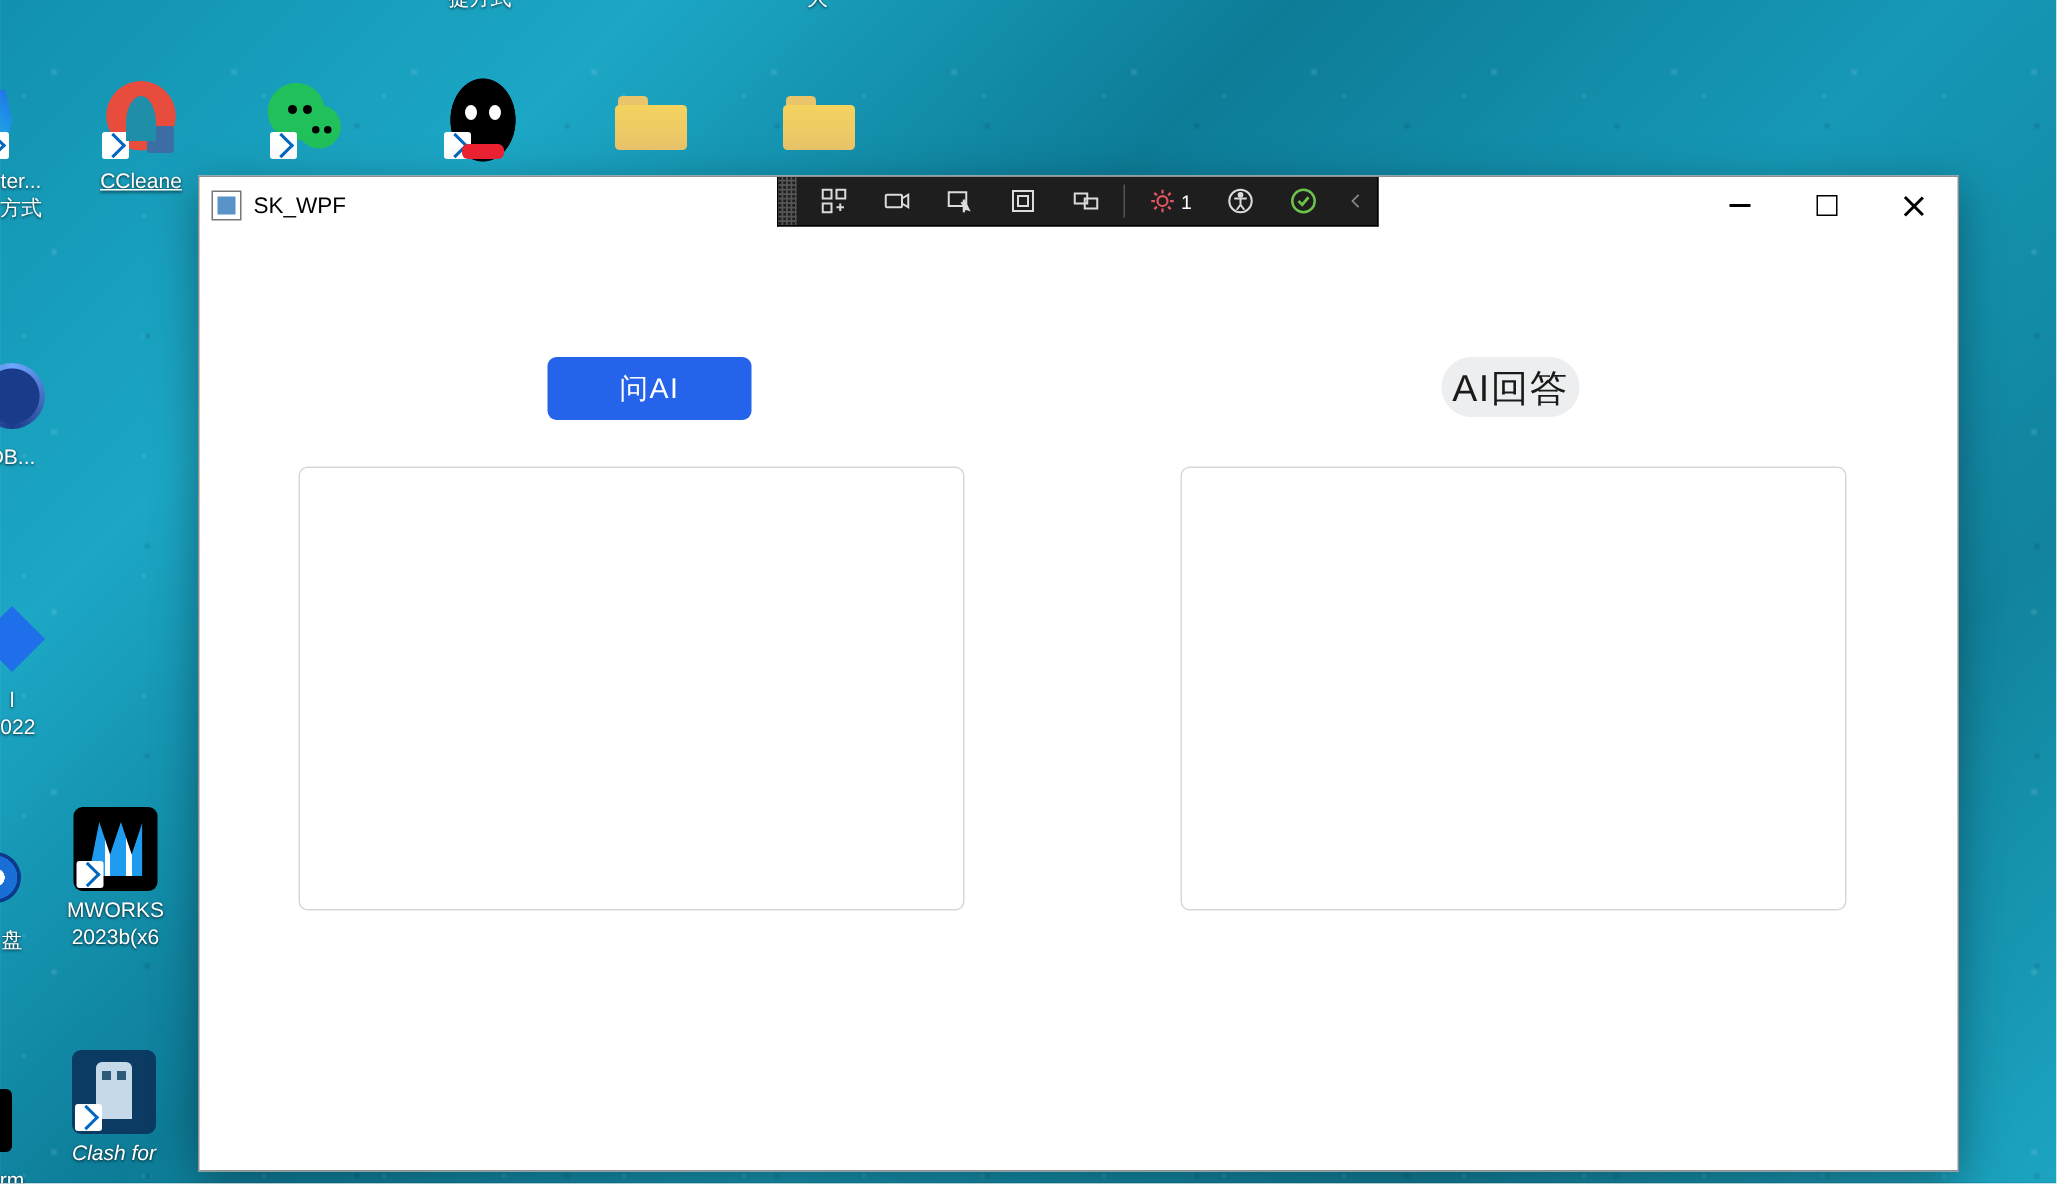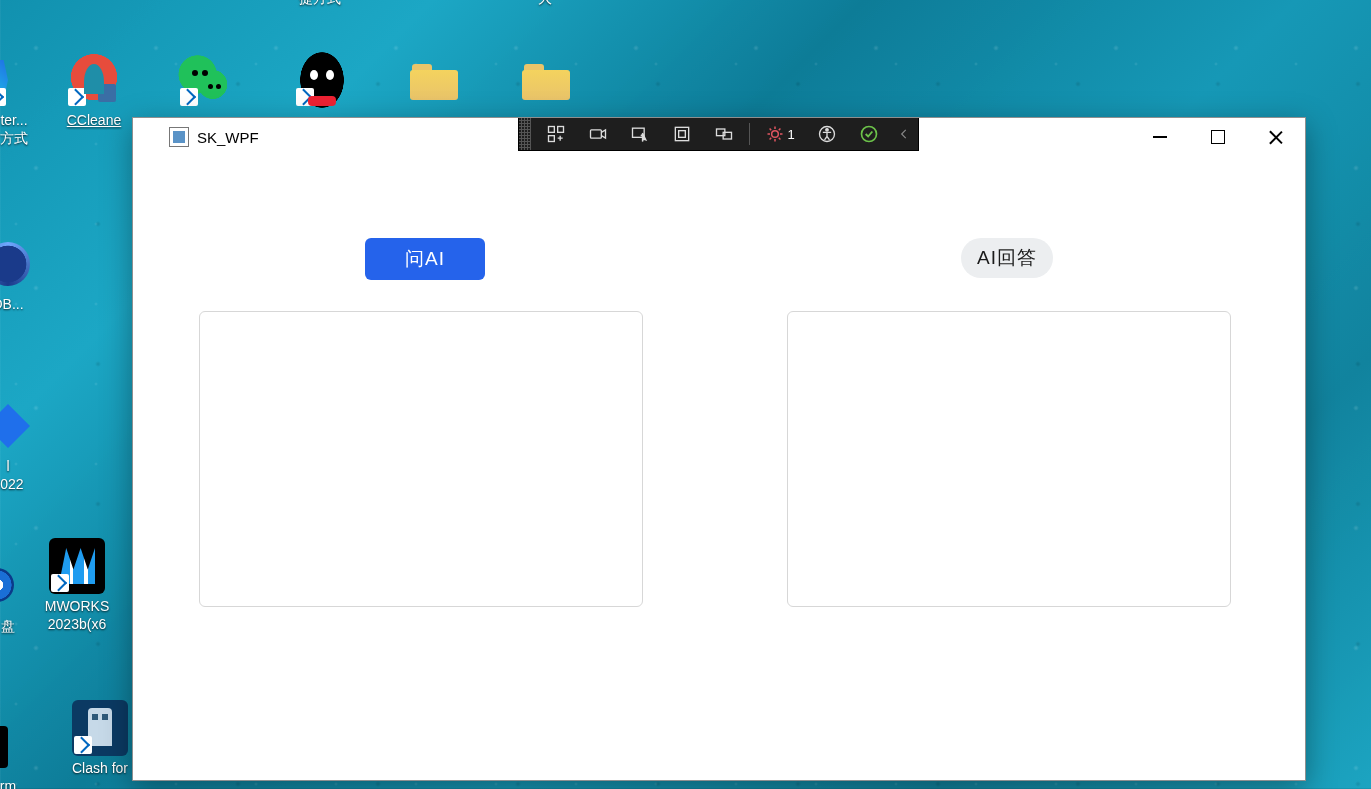--- a/index.html
+++ b/index.html
@@ -74,21 +74,21 @@
 
   
   .toptxt { position:absolute; top:-10px; color:#fff; font-size:14px; text-shadow:0 1px 2px rgba(0,0,0,.8); text-align:center; width:80px; }
 
   
   .appwin {
     position:absolute; left:132px; top:117px; width:1172px; height:662px;
     background:#fff; border:1px solid #8f8f8f; box-shadow:0 8px 28px rgba(0,0,0,.35);
   }
   .titlebar {
-    height:38px; display:flex; align-items:center; padding:0 6px 0 8px; position:relative;margin-left:28px;
+    height:38px; display:flex; align-items:center; padding:0 6px 0 8px; position:relative;
   }
   .titlebar .appicon {
     width:18px; height:18px; border:1px solid #777; margin-right:8px; position:relative;
     background:linear-gradient(#fff,#fff);
   }
   .titlebar .appicon::after{content:"";position:absolute;inset:3px;background:#5a93c7;}
   .titlebar .title { font-size:15px; color:#000; }
   .winbtns { position:absolute; right:0; top:0; display:flex; height:38px; }
   .winbtn { width:58px; display:flex; align-items:center; justify-content:center; color:#000; }
   .winbtn .l-min { width:14px; height:1.5px; background:currentColor; }
@@ -113,28 +113,28 @@
   .dbg-coll { width:28px; display:flex; align-items:center;justify-content:center;color:#888;}
   .dbg-coll svg{width:14px;height:14px;}
 
   
   .appbody { position:absolute; left:0; right:0; top:38px; bottom:0; }
   .col { position:absolute; top:0; bottom:0; }
   .col.left { left:52px; width:520px; }
   .col.right { left:640px; width:520px; }
 
   .btn-primary {
-    position:absolute; left:180px; top:82px; width:120px; height:42px;
+    position:absolute; left:180px; top:82px; width:136px; height:42px;
     background:#2563eb; color:#fff; font-size:19px; font-weight:400;
     border:none; border-radius:6px; display:flex; align-items:center; justify-content:center;
     letter-spacing:1px;
   }
   .btn-pill {
     position:absolute; left:188px; top:82px; width:92px; height:40px;
-    background:#eceef0; color:#1a1a1a; font-size:19px; font-weight:400;
+    background:#eceef0; color:#1a1a1a; font-size:25px; font-weight:400;
     border:none; border-radius:20px; display:flex; align-items:center; justify-content:center;
     letter-spacing:1px;
   }
   .txtbox {
     position:absolute; left:14px; top:155px; width:418px; height:270px;
     border:1px solid #d7d7d7; border-radius:6px; background:#fff; padding:12px;
     font-size:15px; color:#333; resize:none; outline:none;
     font-family:inherit;
   }
   .col.right .txtbox { width:418px; }
@@ -204,21 +204,21 @@
         <div class="shortcut"></div>
       </div>
     <div class="label">MWORKS
 2023b(x6</div>
   </div>
 
   <div class="dicon" style="left:-36px; top:718px;">
     <div class="glyph g-rm"></div>
     <div class="label">rm</div>
   </div>
-  <div class="dicon" style="left:56px; top:700px;">
+  <div class="dicon" style="left:32px; top:700px;font-style:italic;">
     <div class="glyph g-clash">
         <div class="shortcut"></div>
       </div>
     <div class="label">Clash for</div>
   </div>
 </div>
 
 <div class="appwin">
   <div class="titlebar">
     <div class="appicon"></div>

